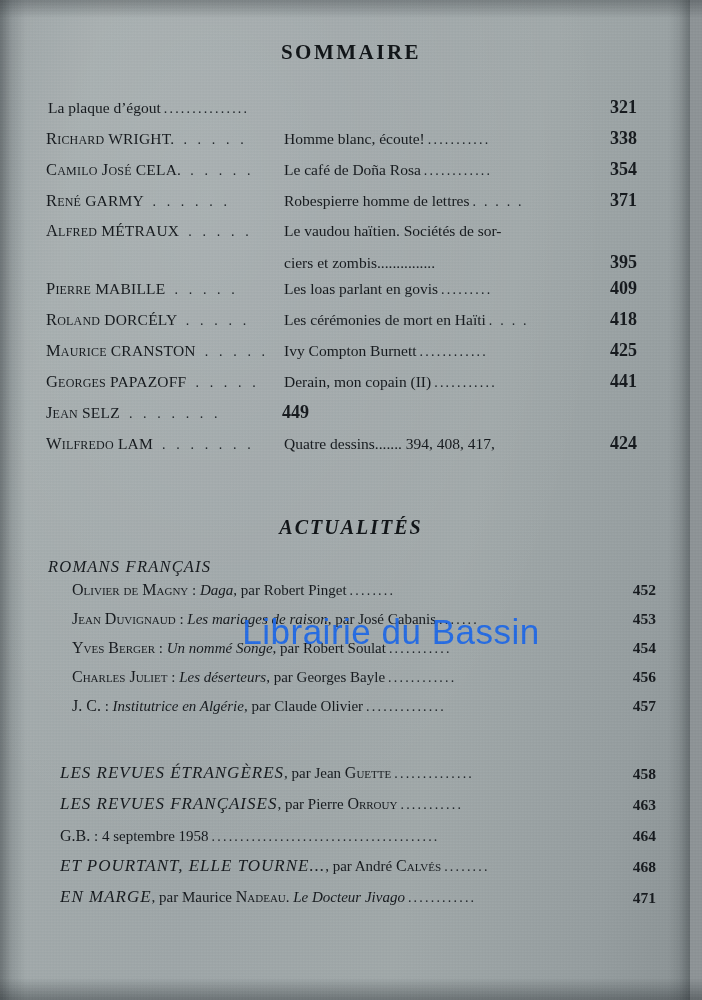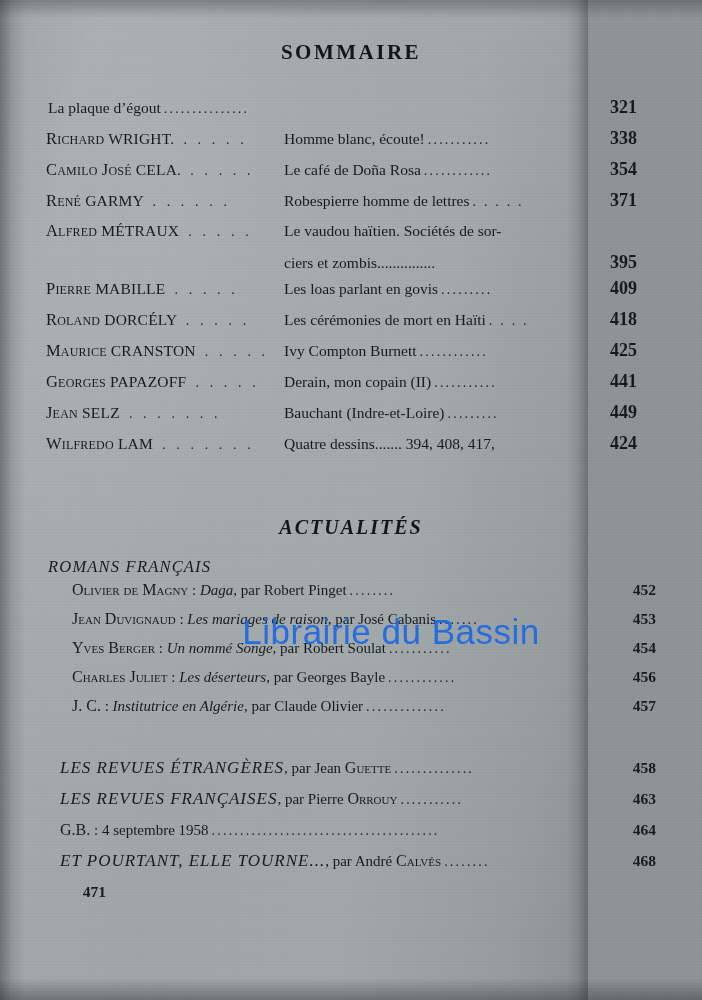--- a/index.html
+++ b/index.html
@@ -13,21 +13,21 @@
     position: relative;
     overflow: hidden;
     font-family: "Liberation Serif", serif;
     color: #14181c;
   }
 
   
   #page {
     position: absolute;
     left: 0; top: 0;
-    width: 588px; height: 1000px;
+    width: 690px; height: 1000px;
     background:
       radial-gradient(ellipse at 30% 20%, rgba(255,255,255,0.10), rgba(255,255,255,0) 60%),
       linear-gradient(100deg, #9aa2a4 0%, #a3abac 12%, #9ea6a8 40%, #a0a8a9 65%, #959d9f 88%, #8a9294 100%);
   }
   
   #gutter-left {
     position: absolute; left: 0; top: 0; width: 26px; height: 1000px;
     background: linear-gradient(90deg, rgba(40,46,50,0.45) 0%, rgba(60,68,72,0.18) 45%, rgba(0,0,0,0) 100%);
   }
   #gutter-right {
@@ -161,21 +161,21 @@
   .rom-page {
     width: 46px;
     text-align: right;
     font-weight: bold;
     font-size: 15.5px;
   }
 
   .revues { margin-top: 26px; }
   .rev-row {
     display: flex;
-    align-items: center;
+    align-items: flex-end;
     height: 31px;
     font-size: 15px;
     padding-left: 14px;
   }
   .rev-text {
     flex: 1 1 auto;
     white-space: nowrap;
     overflow: hidden;
   }
   .rev-text .caps-it {
@@ -332,23 +332,20 @@
         </div>
         <div class="col-page">441</div>
       </div>
 
       <div class="toc-row">
         <div class="col-author">
           <span class="sc">Jean</span>
           <span>SELZ</span>
           <span class="dots">. . . . . . .</span>
         </div>
-        <div class="col-title">
-          <span>Bauchant (Indre-et-Loire)</span><span class="dots">.........</span>
-        </div>
         <div class="col-page">449</div>
       </div>
 
       <div class="toc-row">
         <div class="col-author">
           <span class="sc">Wilfredo</span>
           <span>LAM</span>
           <span class="dots">. . . . . . .</span>
         </div>
         <div class="col-title">
@@ -426,20 +423,23 @@
       </div>
 
       <div class="rev-row">
         <div class="rev-text">
           <span class="caps-it">ET POURTANT, ELLE TOURNE...</span><span>, par André </span><span class="sc">Calvés</span><span class="dots">........</span>
         </div>
         <div class="rev-page">468</div>
       </div>
 
       <div class="rev-row">
+        <div class="rev-text">
+          <span class="caps-it">EN MARGE</span><span>, par Maurice </span><span class="sc">Nadeau</span><span>. </span><span class="it">Le Docteur Jivago</span><span class="dots">............</span>
+        </div>
         <div class="rev-page">471</div>
       </div>
 
     </div>
 
   </div>
 
   <div id="watermark">Librairie du Bassin</div>
   <div id="grain"></div>
 </div>

